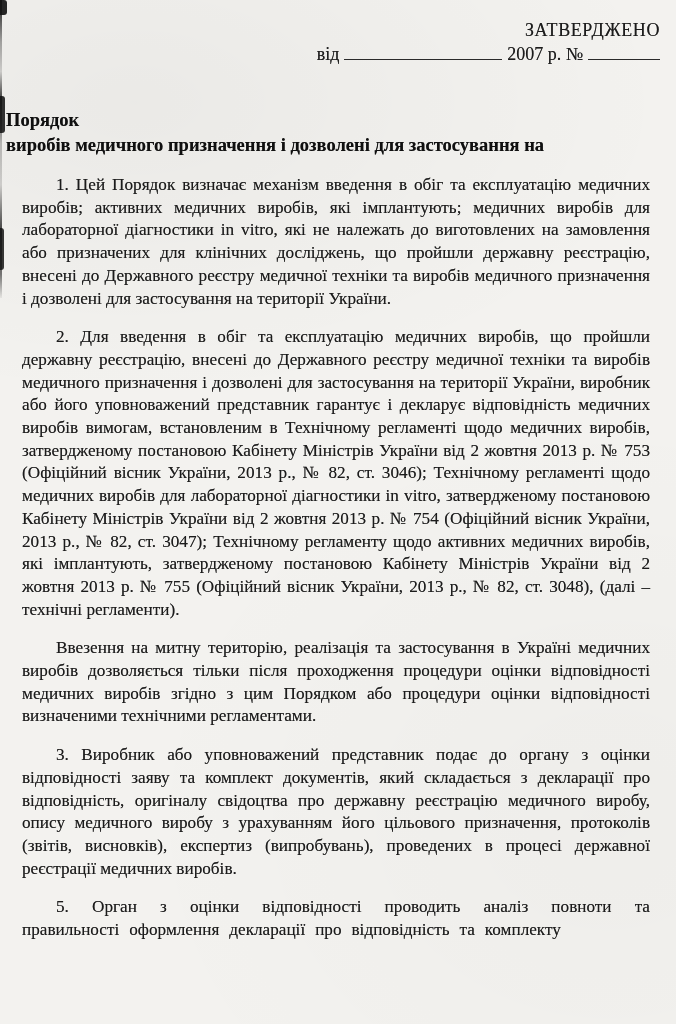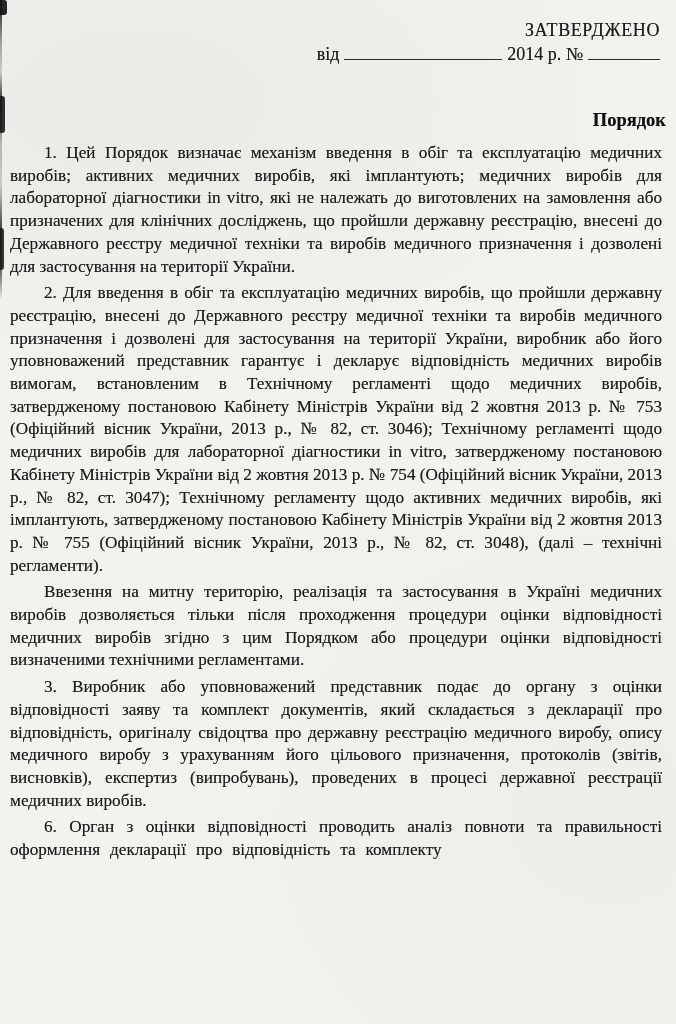--- a/index.html
+++ b/index.html
@@ -60,61 +60,62 @@
     height: 13px;
     margin: 0 5px;
     vertical-align: baseline;
   }
   .blank-date { width: 158px; }
   .blank-number { width: 72px; margin-right: 0; }
 
   
   .doc-title {
     margin-top: 42px;
-    text-align: right;
+    text-align: left;
     font-weight: 700;
     font-size: 18.5px;
     line-height: 25px;
     color: #101010;
   }
   .doc-title div { white-space: nowrap; }
 
   
   .body-text {
     margin-top: 9px;
     font-size: 17.2px;
     line-height: 22.7px;
   }
   .body-text p {
-    margin: 4px;
+    margin: 16px;
     text-align: justify;
     text-indent: 34px;
   }
   .body-text p.wide-gaps { word-spacing: 0.33em; }
 </style>
 </head>
 <body>
 
 <div class="page">
 
   <div class="edge-line"></div>
   <div class="edge-blob blob-1"></div>
   <div class="edge-blob blob-2"></div>
   <div class="edge-blob blob-3"></div>
 
   <div class="approval">
     <div class="caps">ЗАТВЕРДЖЕНО</div>
-    <div><span>від</span><span class="blank blank-date"></span><span>2014 р. №</span><span class="blank blank-number"></span></div>
+    <div><span>від</span><span class="blank blank-date"></span><span>2007 р. №</span><span class="blank blank-number"></span></div>
   </div>
 
   <div class="doc-title">
     <div>Порядок</div>
+    <div>виробів медичного призначення і дозволені для застосування на</div>
   </div>
 
   <div class="body-text">
     <p>1. Цей Порядок визначає механізм введення в обіг та експлуатацію медичних виробів; активних медичних виробів, які імплантують; медичних виробів для лабораторної діагностики in vitro, які не належать до виготовлених на замовлення або призначених для клінічних досліджень, що пройшли державну реєстрацію, внесені до Державного реєстру медичної техніки та виробів медичного призначення і дозволені для застосування на території України.</p>
     <p>2. Для введення в обіг та експлуатацію медичних виробів, що пройшли державну реєстрацію, внесені до Державного реєстру медичної техніки та виробів медичного призначення і дозволені для застосування на території України, виробник або його уповноважений представник гарантує і декларує відповідність медичних виробів вимогам, встановленим в Технічному регламенті щодо медичних виробів, затвердженому постановою Кабінету Міністрів України від 2 жовтня 2013 р. № 753 (Офіційний вісник України, 2013 р., № 82, ст. 3046); Технічному регламенті щодо медичних виробів для лабораторної діагностики in vitro, затвердженому постановою Кабінету Міністрів України від 2 жовтня 2013 р. № 754 (Офіційний вісник України, 2013 р., № 82, ст. 3047); Технічному регламенту щодо активних медичних виробів, які імплантують, затвердженому постановою Кабінету Міністрів України від 2 жовтня 2013 р. № 755 (Офіційний вісник України, 2013 р., № 82, ст. 3048), (далі – технічні регламенти).</p>
     <p>Ввезення на митну територію, реалізація та застосування в Україні медичних виробів дозволяється тільки після проходження процедури оцінки відповідності медичних виробів згідно з цим Порядком або процедури оцінки відповідності визначеними технічними регламентами.</p>
     <p>3. Виробник або уповноважений представник подає до органу з оцінки відповідності заяву та комплект документів, який складається з декларації про відповідність, оригіналу свідоцтва про державну реєстрацію медичного виробу, опису медичного виробу з урахуванням його цільового призначення, протоколів (звітів, висновків), експертиз (випробувань), проведених в процесі державної реєстрації медичних виробів.</p>
-    <p class="wide-gaps">6. Орган з оцінки відповідності проводить аналіз повноти та правильності оформлення декларації про відповідність та комплекту</p>
+    <p class="wide-gaps">5. Орган з оцінки відповідності проводить аналіз повноти та правильності оформлення декларації про відповідність та комплекту</p>
   </div>
 
 </div>
 
 </body></html>

